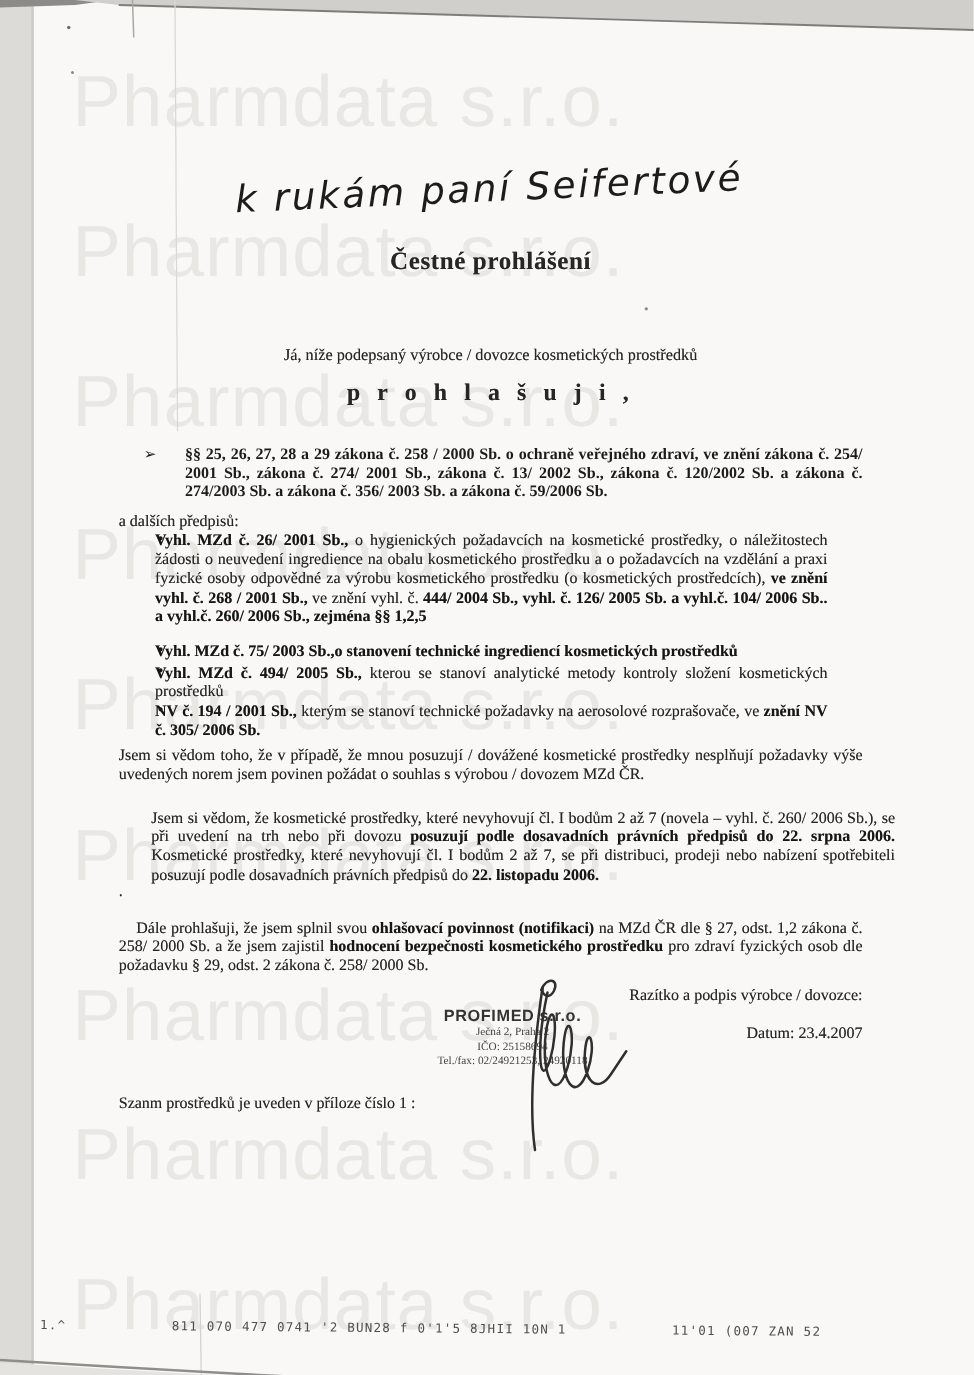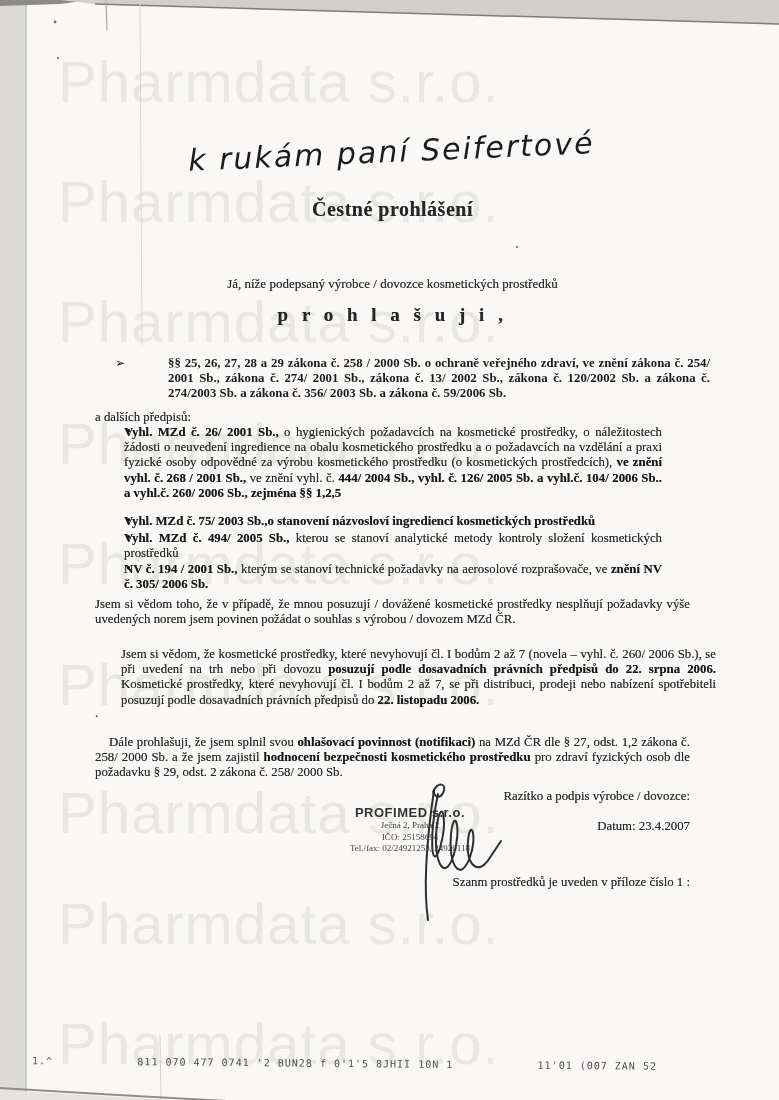--- a/index.html
+++ b/index.html
@@ -31,33 +31,33 @@
 
   #title{top:202px;font-size:20px;font-weight:bold;letter-spacing:.5px;}
   #intro{top:276px;font-size:13px;}
   #declare{top:307px;font-weight:bold;font-size:19px;letter-spacing:4.5px;}
 
   #p-req{top:339px;}
   .li{position:absolute;left:95px;width:595px;}
   .marker{position:absolute;font-size:12px;color:#161616;}
   #arrow-item{top:356px;}
   #arrow-item .marker{left:20px;top:0;}
-  #arrow-item .li-text{margin-left:73px;width:542px;text-align:justify;font-weight:bold;color:#1b1b1b;display:block;}
+  #arrow-item .li-text{margin-left:53px;width:542px;text-align:justify;font-weight:bold;color:#1b1b1b;display:block;}
   #further{top:410px;}
   .bullet .marker{left:31px;top:-1px;font-size:14px;}
   .bullet .li-text{margin-left:29px;width:538px;text-align:justify;display:block;
                    text-shadow:0 0 0.4px rgba(40,40,40,.55);}
   #b1{top:425px;} #b2{top:514px;} #b3{top:531px;} #b4{top:562px;}
   #p-aware1{top:597px;}
   #p-aware2{top:647px;margin-left:26px;}
   #stray-dot{top:706px;}
   #p-notify{top:735px;text-indent:14px;}
   #stamp-label{top:789px;text-align:right;}
   #date-line{top:819px;text-align:right;}
-  #attach{top:875px;text-align:right;}
+  #attach{top:875px;text-align:left;}
 
   #stamp{position:absolute;left:330px;top:805px;width:160px;z-index:3;
          text-align:center;color:#3c3c3c;font-family:"Liberation Sans", sans-serif;}
   #stamp .co{font-size:13px;font-weight:bold;letter-spacing:.5px;color:#333;}
   #stamp .sm{font-size:9px;line-height:11.5px;font-family:"Liberation Serif", serif;color:#424242;}
 
   #signature{position:absolute;left:403px;top:778px;z-index:4;}
 
   #fax{position:absolute;left:32px;top:1058px;width:625px;z-index:3;
        font-family:"DejaVu Sans Mono", monospace;font-size:10px;color:#4e4e4e;
@@ -112,21 +112,21 @@
     </div>
 
     <div id="further" class="blk" style="text-align:left">a dalších předpisů:</div>
 
     <div id="b1" class="li bullet">
       <span class="marker">•</span>
       <span class="li-text"><span class="b">Vyhl. MZd č. 26/ 2001 Sb.,</span><span> o hygienických požadavcích na kosmetické prostředky, o náležitostech žádosti o neuvedení ingredience na obalu kosmetického prostředku a o požadavcích na vzdělání a praxi fyzické osoby odpovědné za výrobu kosmetického prostředku (o kosmetických prostředcích),  </span><span class="b">ve znění vyhl. č. 268 / 2001 Sb.,</span><span> ve znění vyhl. č. </span><span class="b">444/ 2004 Sb.,  vyhl. č. 126/ 2005 Sb. a vyhl.č. 104/ 2006 Sb.. a vyhl.č. 260/ 2006 Sb., zejména §§ 1,2,5</span></span>
     </div>
     <div id="b2" class="li bullet">
       <span class="marker">•</span>
-      <span class="li-text"><span class="b">Vyhl. MZd č. 75/ 2003 Sb.,</span><span class="b">o stanovení názvosloví ingrediencí kosmetických prostředků</span></span>
+      <span class="li-text"><span class="b">Vyhl. MZd č. 75/ 2003 Sb.,</span><span class="b">o stanovení technické ingrediencí kosmetických prostředků</span></span>
     </div>
     <div id="b3" class="li bullet">
       <span class="marker">•</span>
       <span class="li-text"><span class="b">Vyhl. MZd č. 494/ 2005 Sb.,</span><span> kterou se stanoví analytické metody kontroly složení kosmetických prostředků</span></span>
     </div>
     <div id="b4" class="li bullet">
       <span class="marker">•</span>
       <span class="li-text"><span class="b">NV č. 194 / 2001 Sb.,</span><span> kterým se stanoví technické požadavky na aerosolové rozprašovače, ve </span><span class="b">znění NV č. 305/ 2006 Sb.</span></span>
     </div>
 

